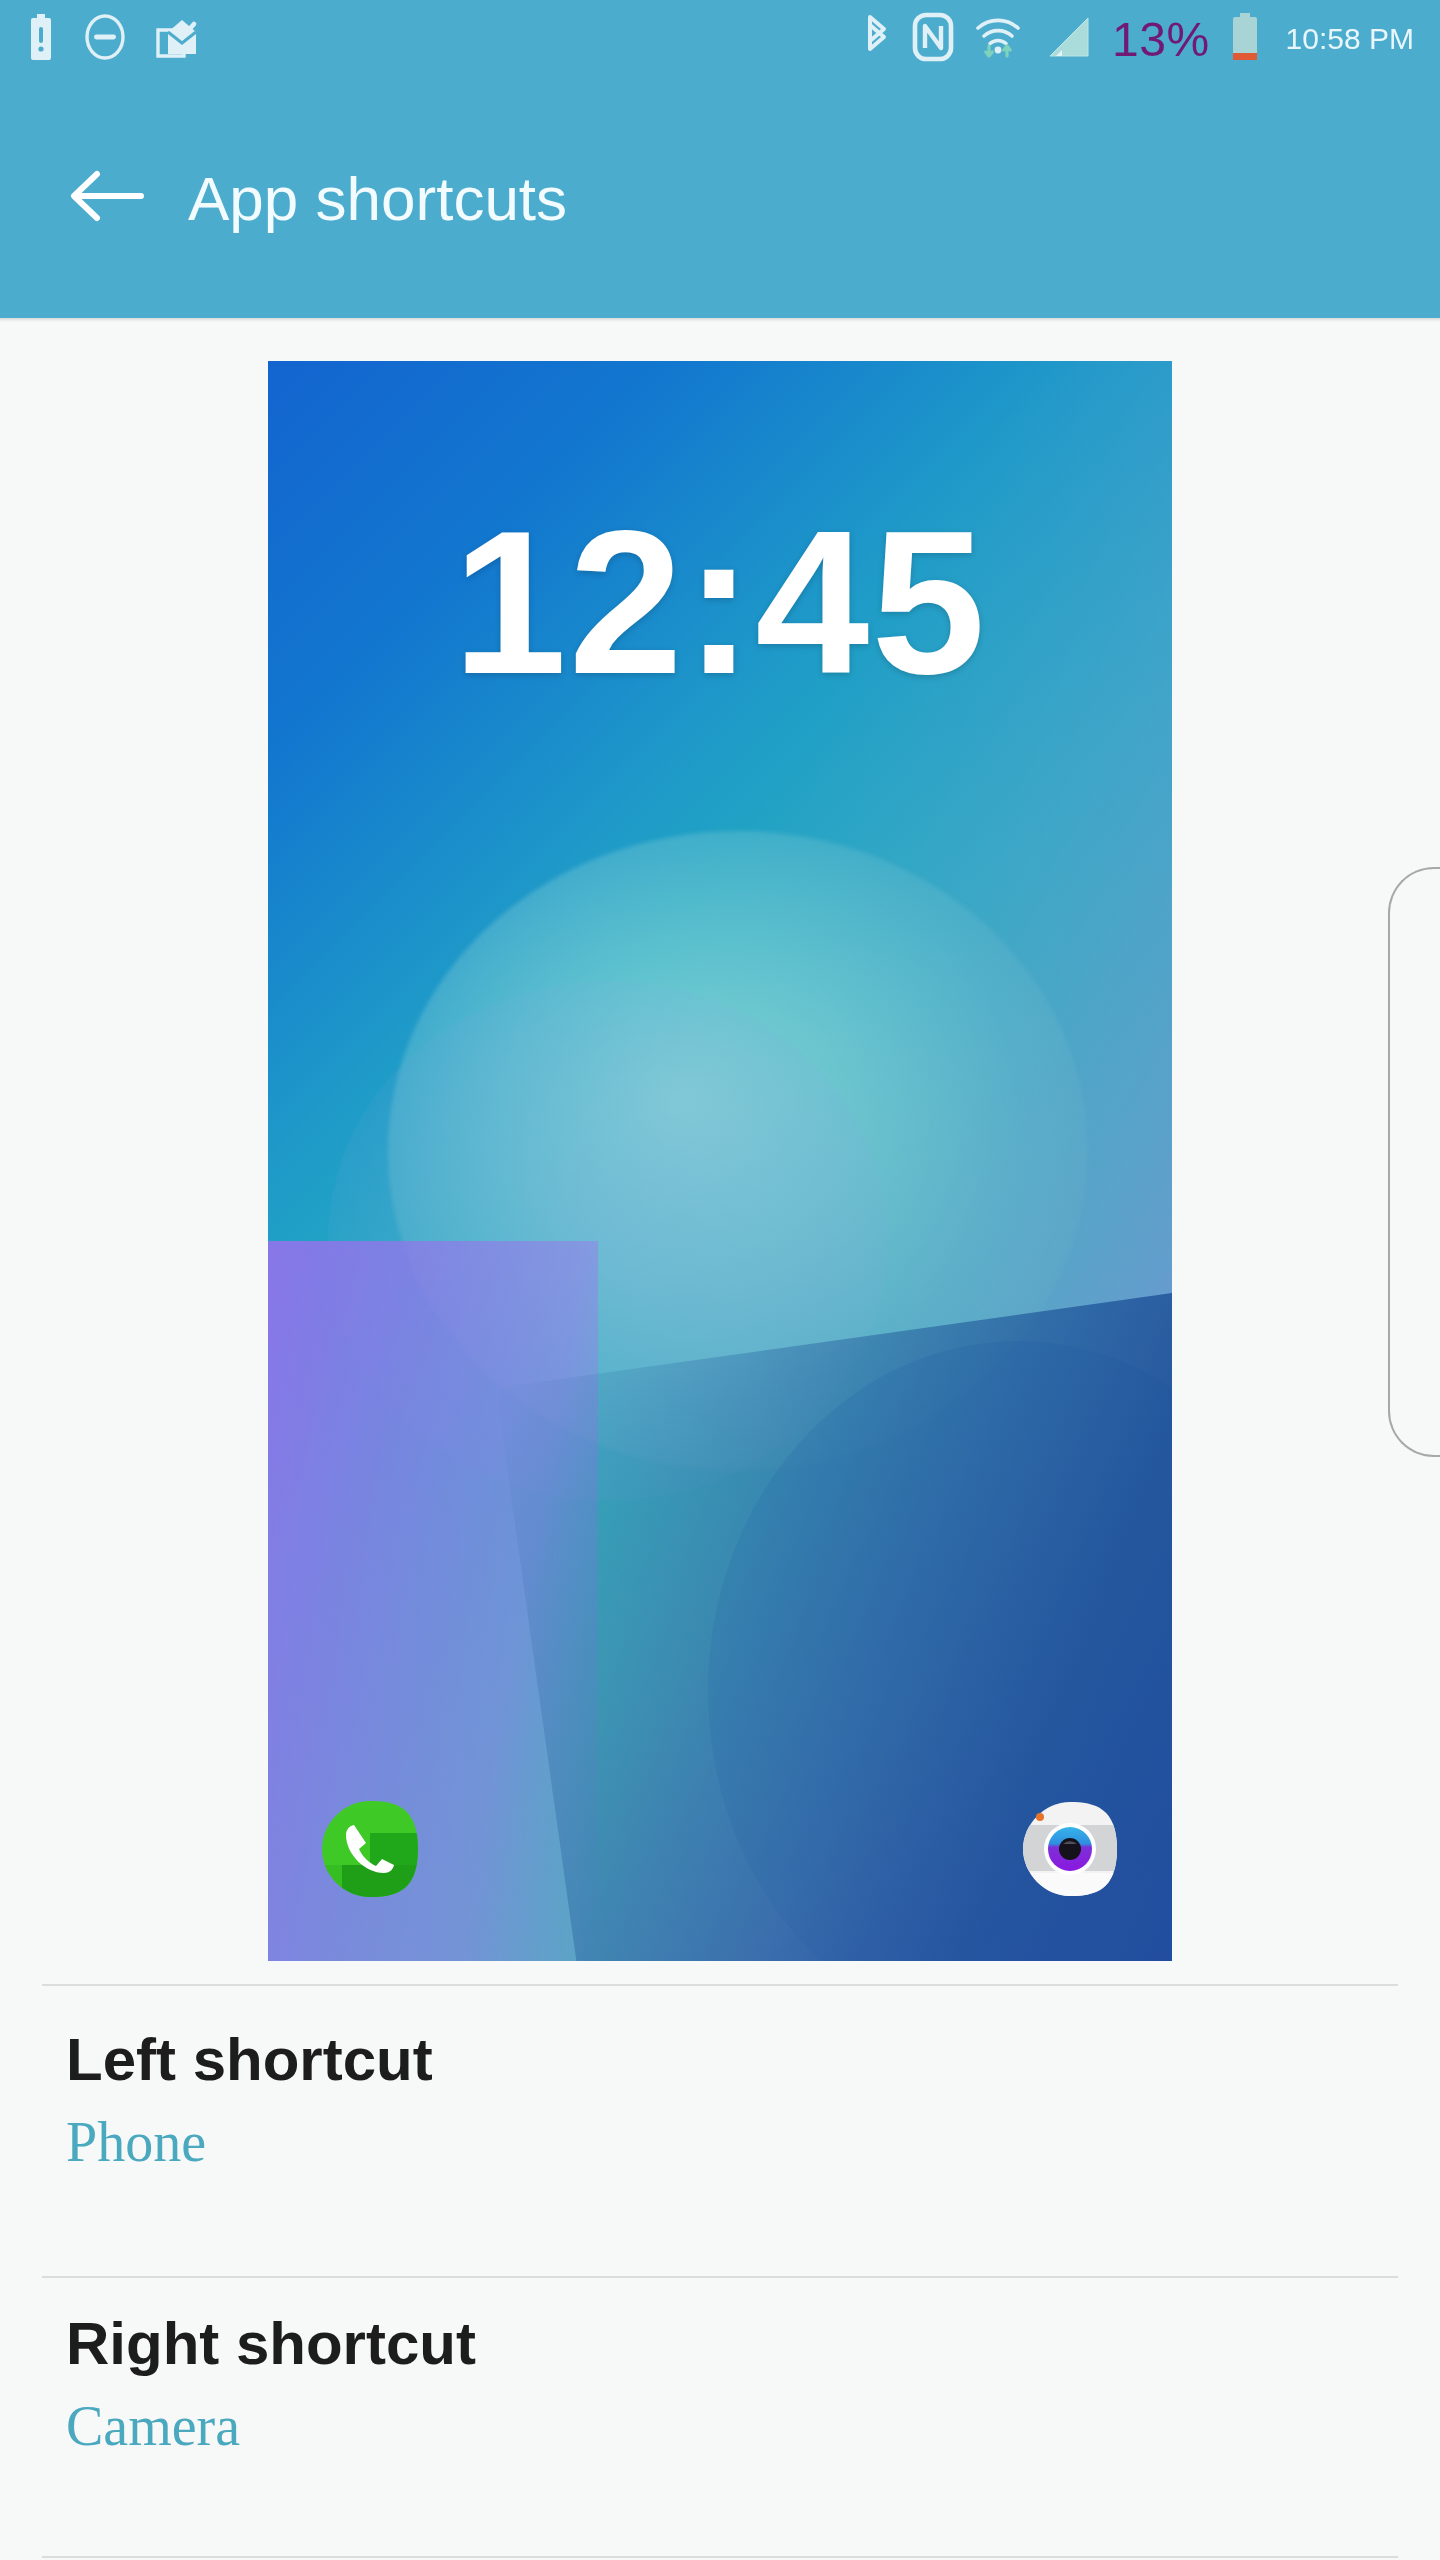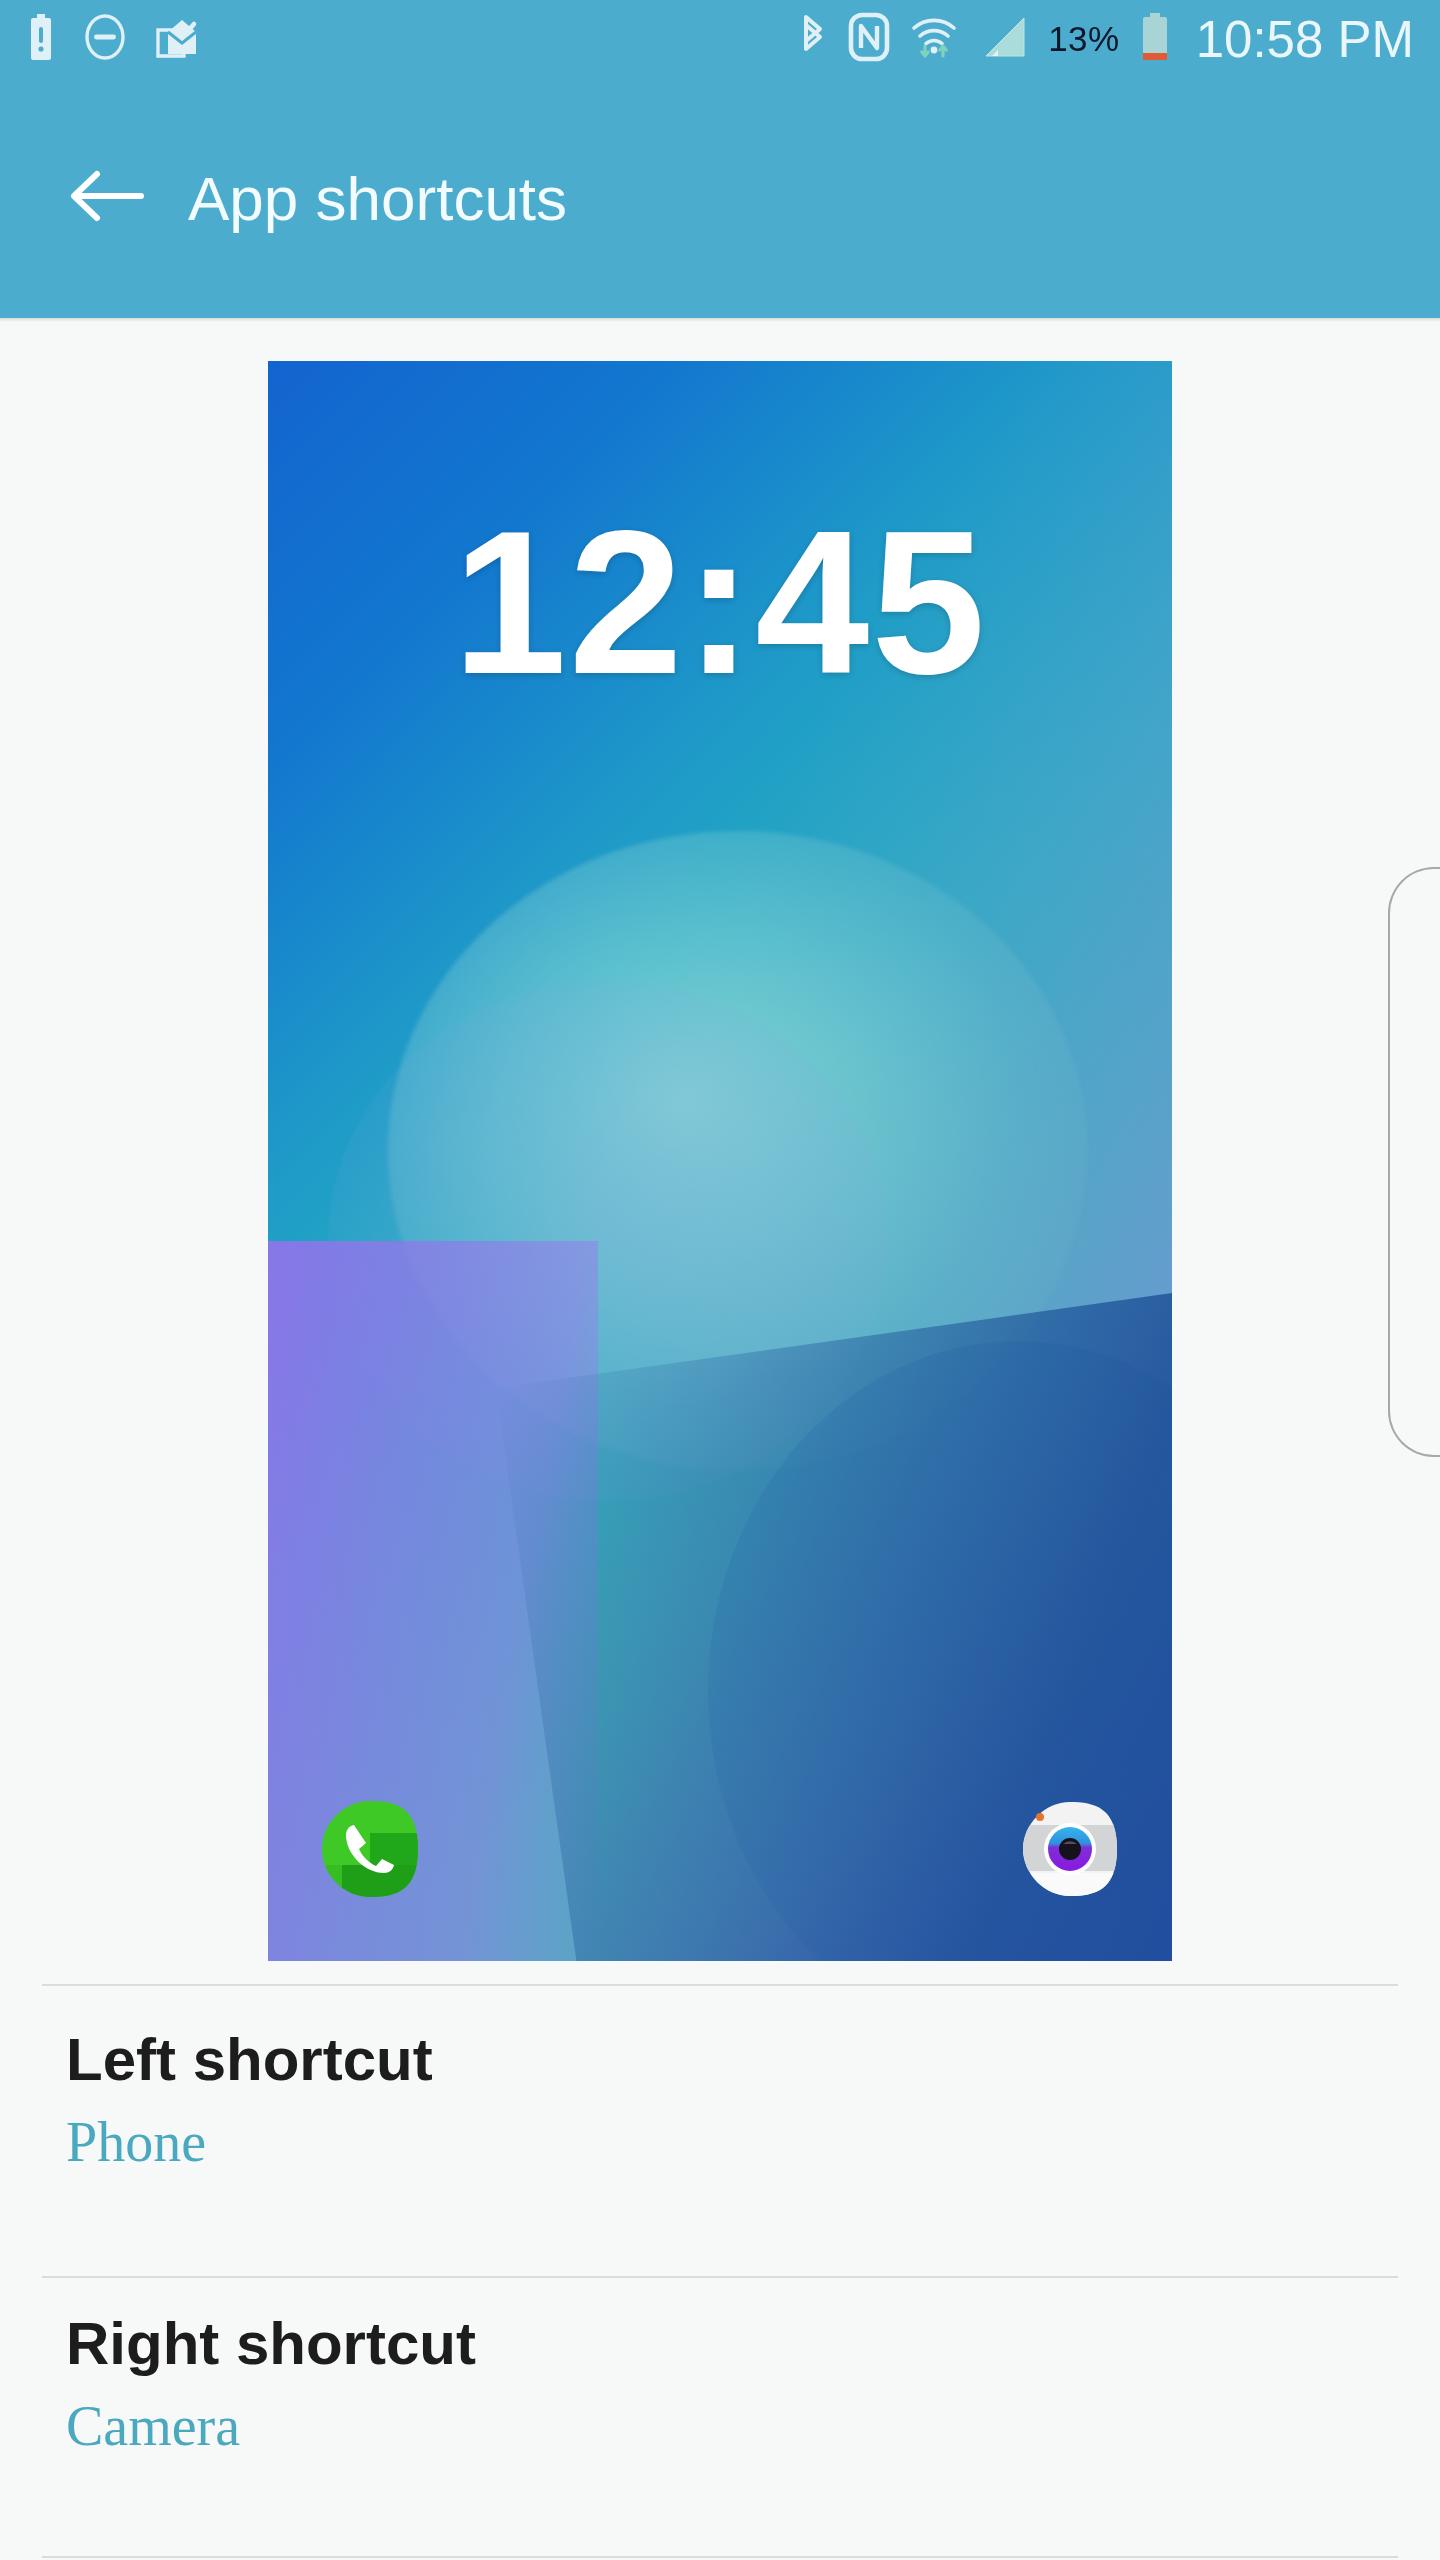--- a/index.html
+++ b/index.html
@@ -14,24 +14,24 @@
   
   .statusbar{
     position:absolute; top:0; left:0; width:1440px; height:78px;
     background:#4cacce; display:flex; align-items:center;
     padding:0 26px;
   }
   .sb-left{ display:flex; align-items:center; gap:26px; }
   .sb-right{ margin-left:auto; display:flex; align-items:center; gap:18px; }
   .sb-icon{ display:block; }
   .sb-text{
-    color:#0f172a; font-size:35px; letter-spacing:0.5px;
+    color:#701a75; font-size:48px; letter-spacing:0.5px;
     font-family:"Liberation Sans", sans-serif;
   }
-  .sb-time{ color:#e9f6fb; font-size:51px; margin-left:6px; }
+  .sb-time{ color:#e9f6fb; font-size:30px; margin-left:6px; }
 
   
   .appbar{
     position:absolute; top:78px; left:0; width:1440px; height:240px;
     background:#4cacce; display:flex; align-items:center;
   }
   .back-btn{
     width:120px; height:120px; margin-left:46px;
     display:flex; align-items:center; justify-content:center;
     cursor:pointer;

